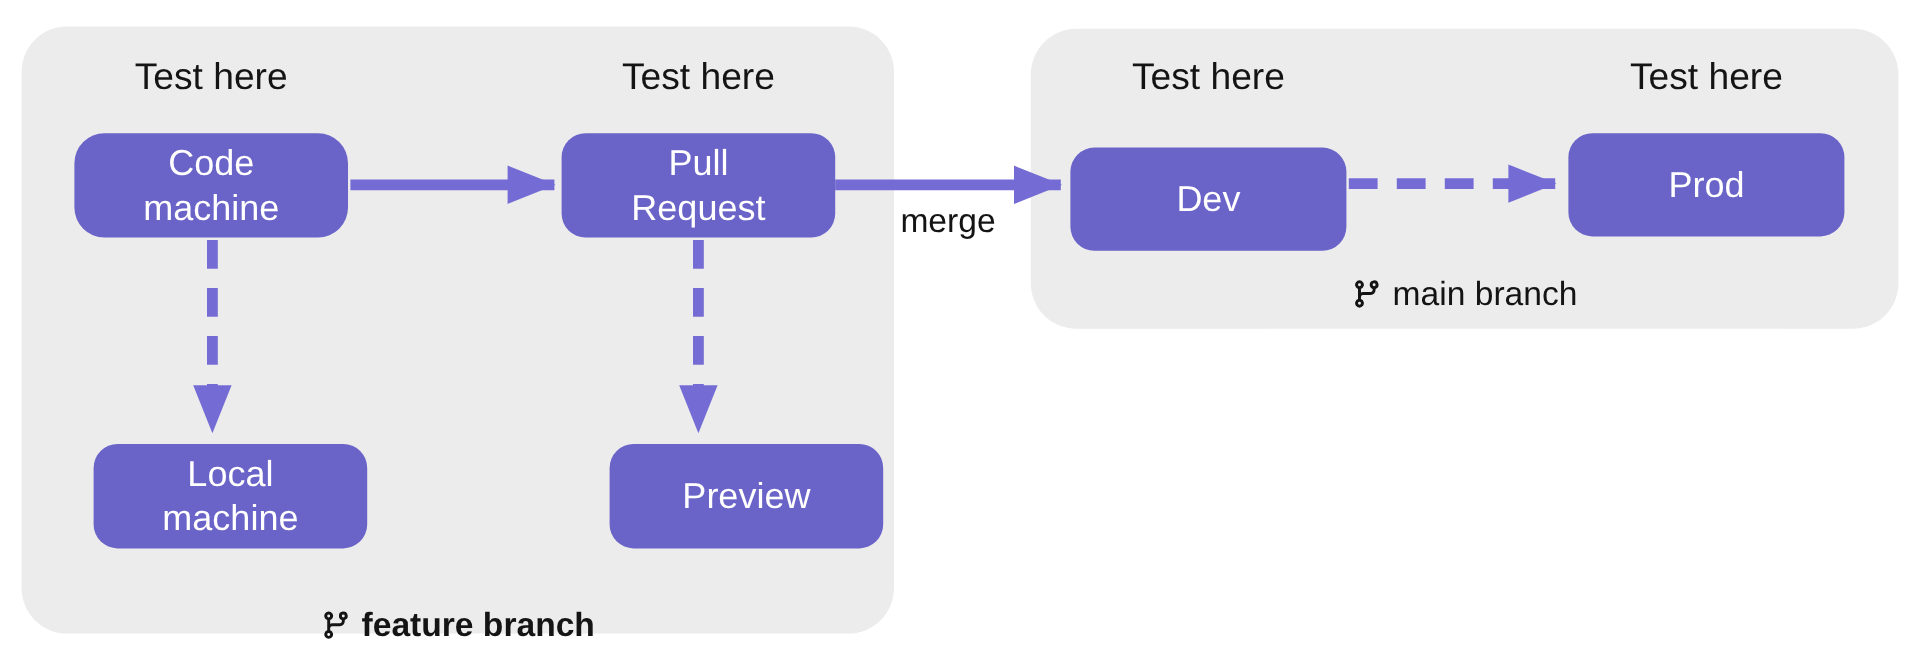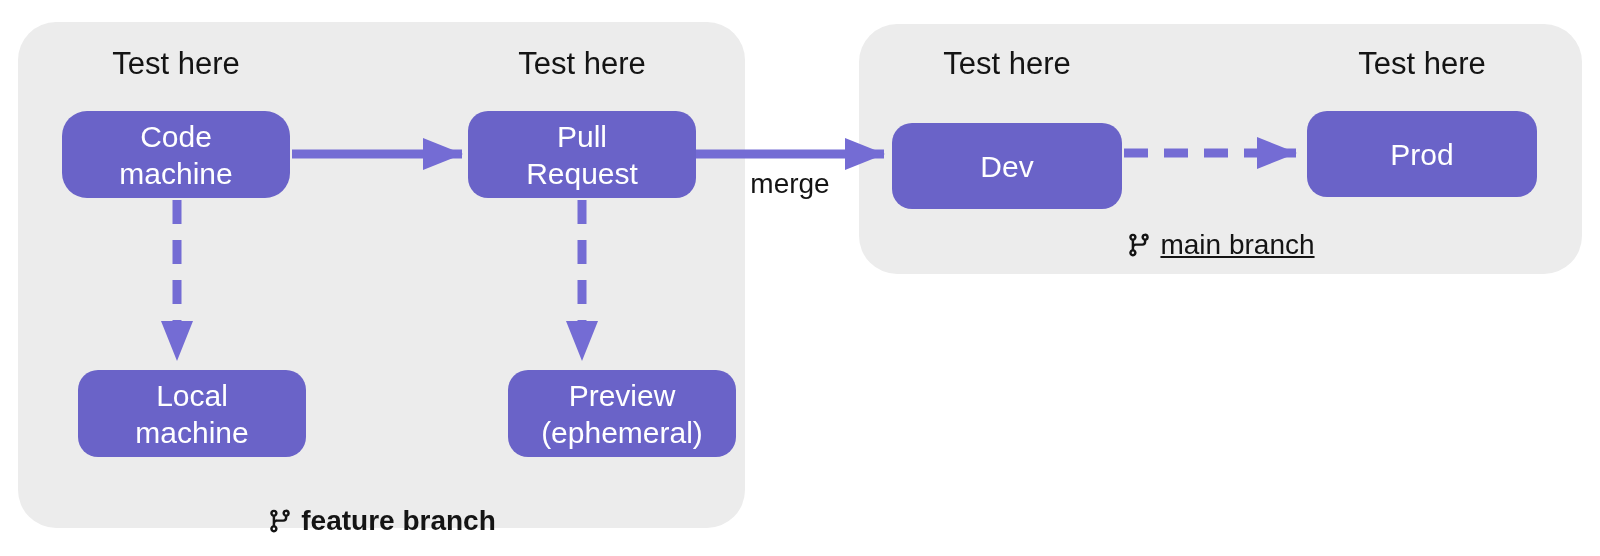--- a/index.html
+++ b/index.html
@@ -60,21 +60,21 @@
   .merge-label{
     position:absolute;left:700px;top:168px;width:180px;
     font-size:28px;color:var(--text);text-align:center;
   }
   .branch-label{
     position:absolute;
     display:flex;align-items:center;justify-content:center;gap:8px;
     font-size:28px;color:var(--text);
   }
   .branch-label-feature{left:18px;top:505px;width:727px;font-weight:bold;}
-  .branch-label-main{left:859px;top:229px;width:723px;text-decoration:underline;}
+  .branch-label-main{left:859px;top:229px;width:723px;}
   .git-icon{width:26px;height:26px;flex:0 0 auto;}
 </style>
 </head>
 <body>
 
 <div class="canvas">
 
   <div class="group group-feature"></div>
   <div class="group group-main"></div>
 
@@ -111,21 +111,20 @@
   </div>
   <div class="node node-prod">
     <span>Prod</span>
   </div>
   <div class="node node-local-machine">
     <span>Local</span>
     <span>machine</span>
   </div>
   <div class="node node-preview">
     <span>Preview</span>
-    <span>(ephemeral)</span>
   </div>
 
   <div class="branch-label branch-label-feature">
     <svg class="git-icon" viewBox="0 0 16 16">
       <path fill="currentColor" d="M9.5 3.25a2.25 2.25 0 1 1 3 2.122V6A2.5 2.5 0 0 1 10 8.5H6a1 1 0 0 0-1 1v1.128a2.251 2.251 0 1 1-1.5 0V5.372a2.25 2.25 0 1 1 1.5 0v1.836A2.493 2.493 0 0 1 6 7h4a1 1 0 0 0 1-1v-.628A2.25 2.25 0 0 1 9.5 3.25Zm-6 0a.75.75 0 1 0 1.5 0 .75.75 0 0 0-1.5 0Zm8.25-.75a.75.75 0 1 0 0 1.5.75.75 0 0 0 0-1.5ZM4.25 12a.75.75 0 1 0 0 1.5.75.75 0 0 0 0-1.5Z"></path>
     </svg>
     <span>feature branch</span>
   </div>
   <div class="branch-label branch-label-main">
     <svg class="git-icon" viewBox="0 0 16 16">

